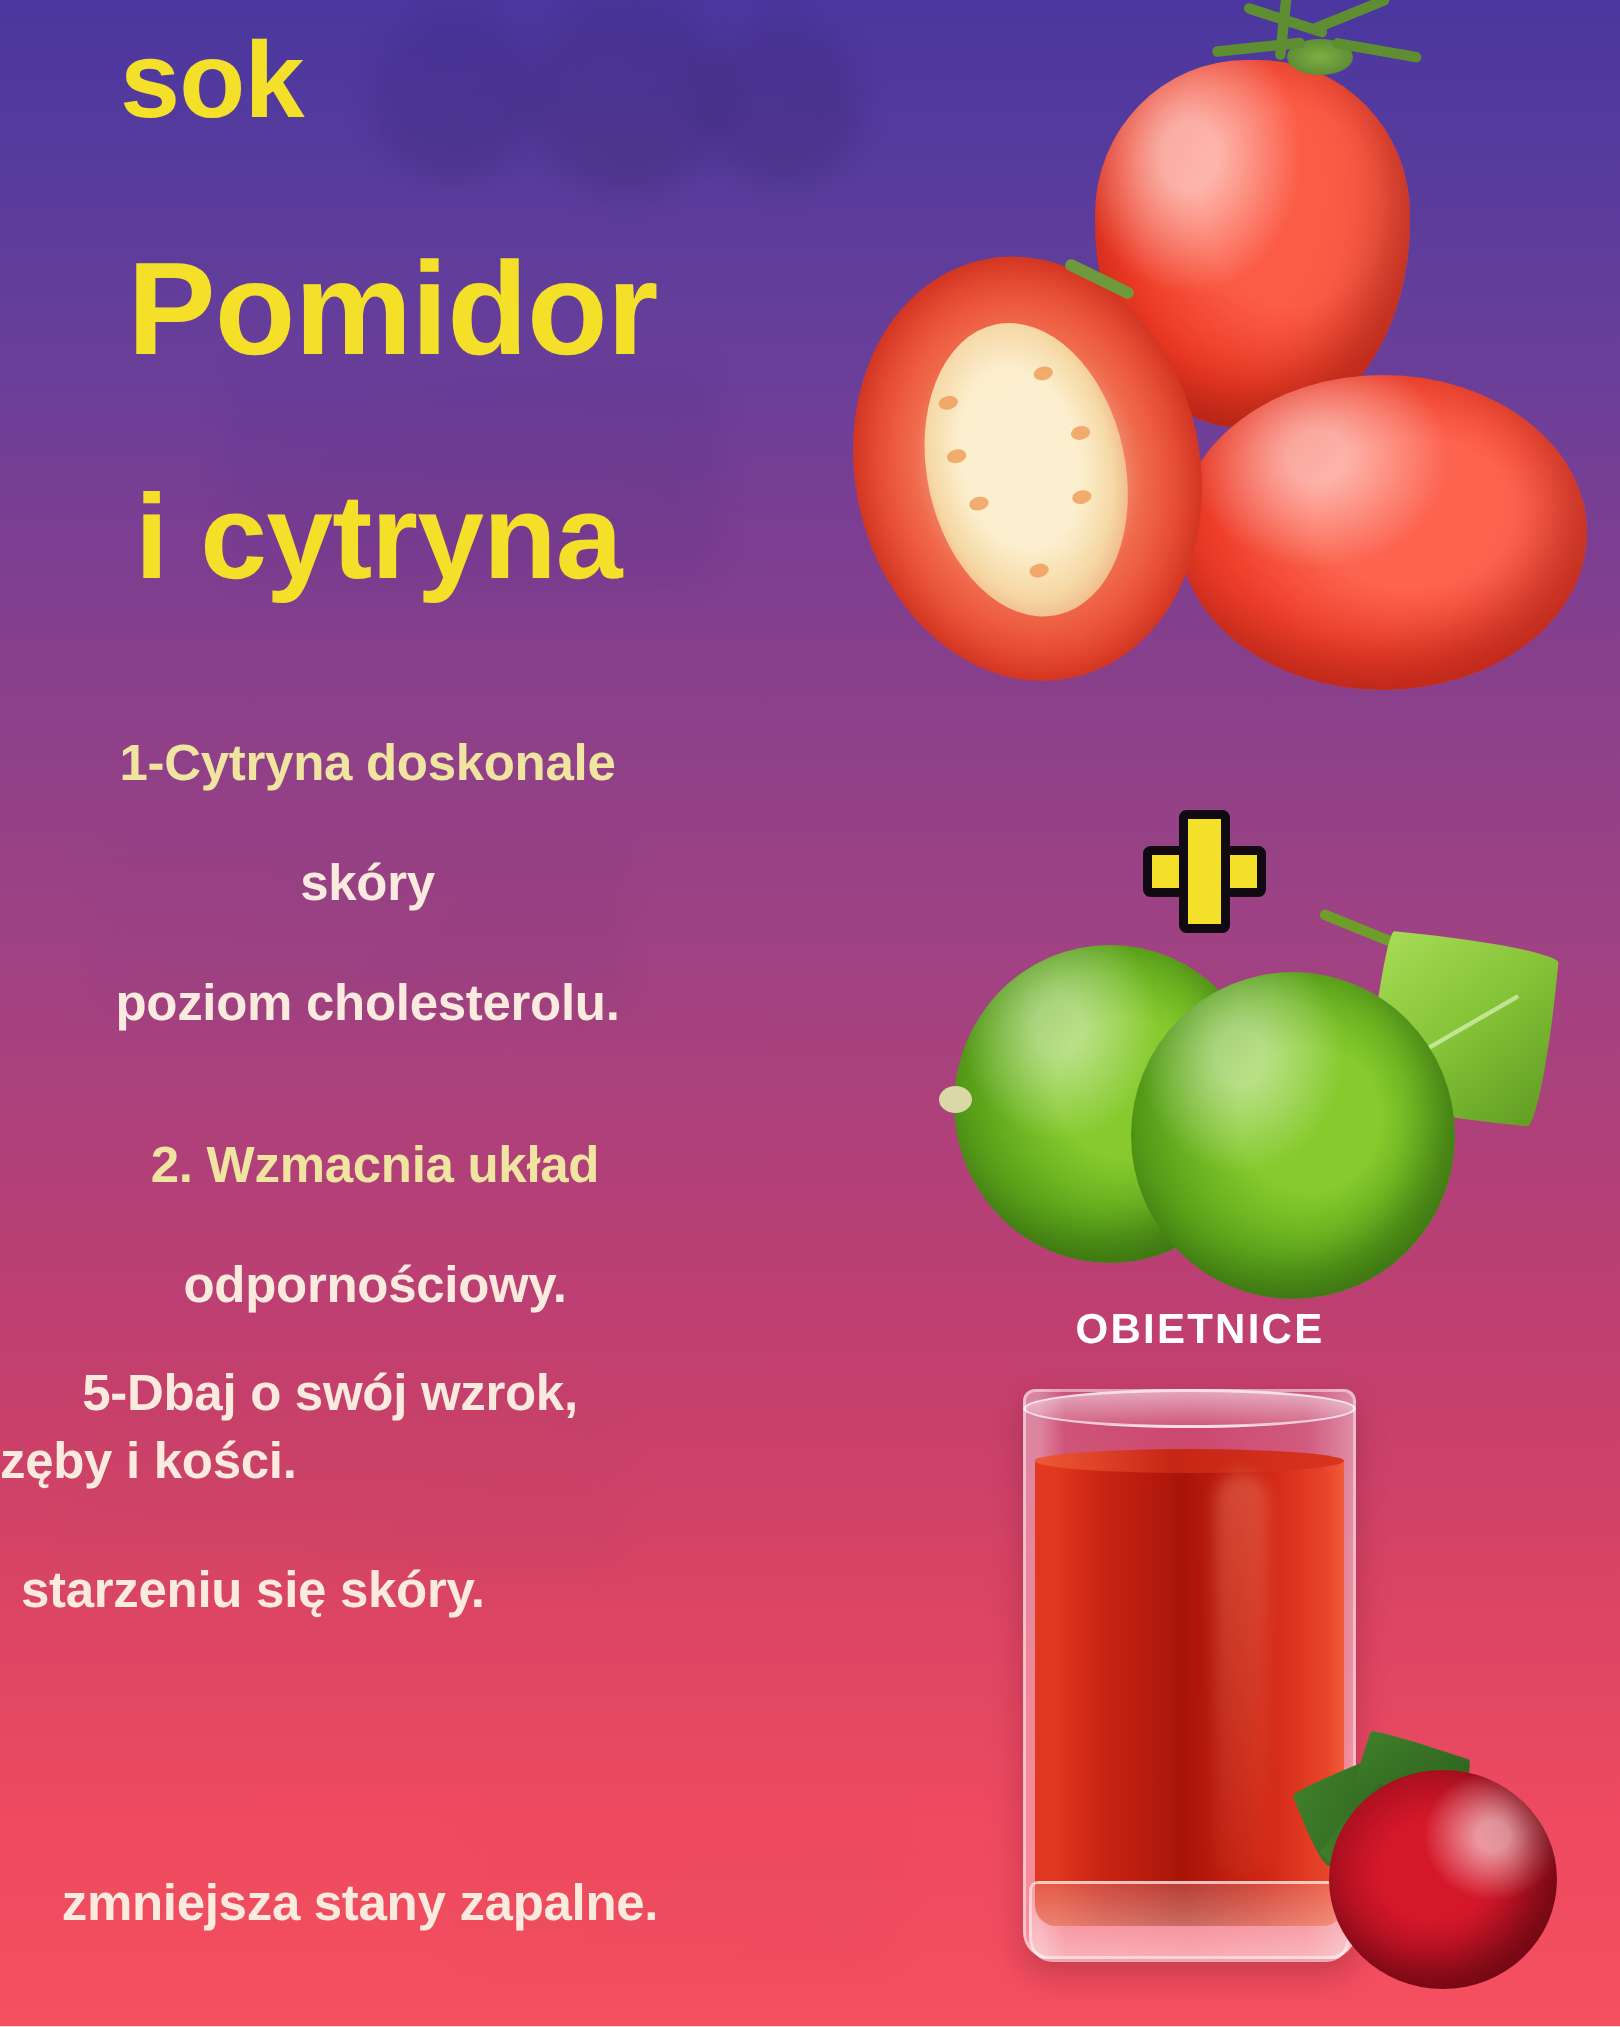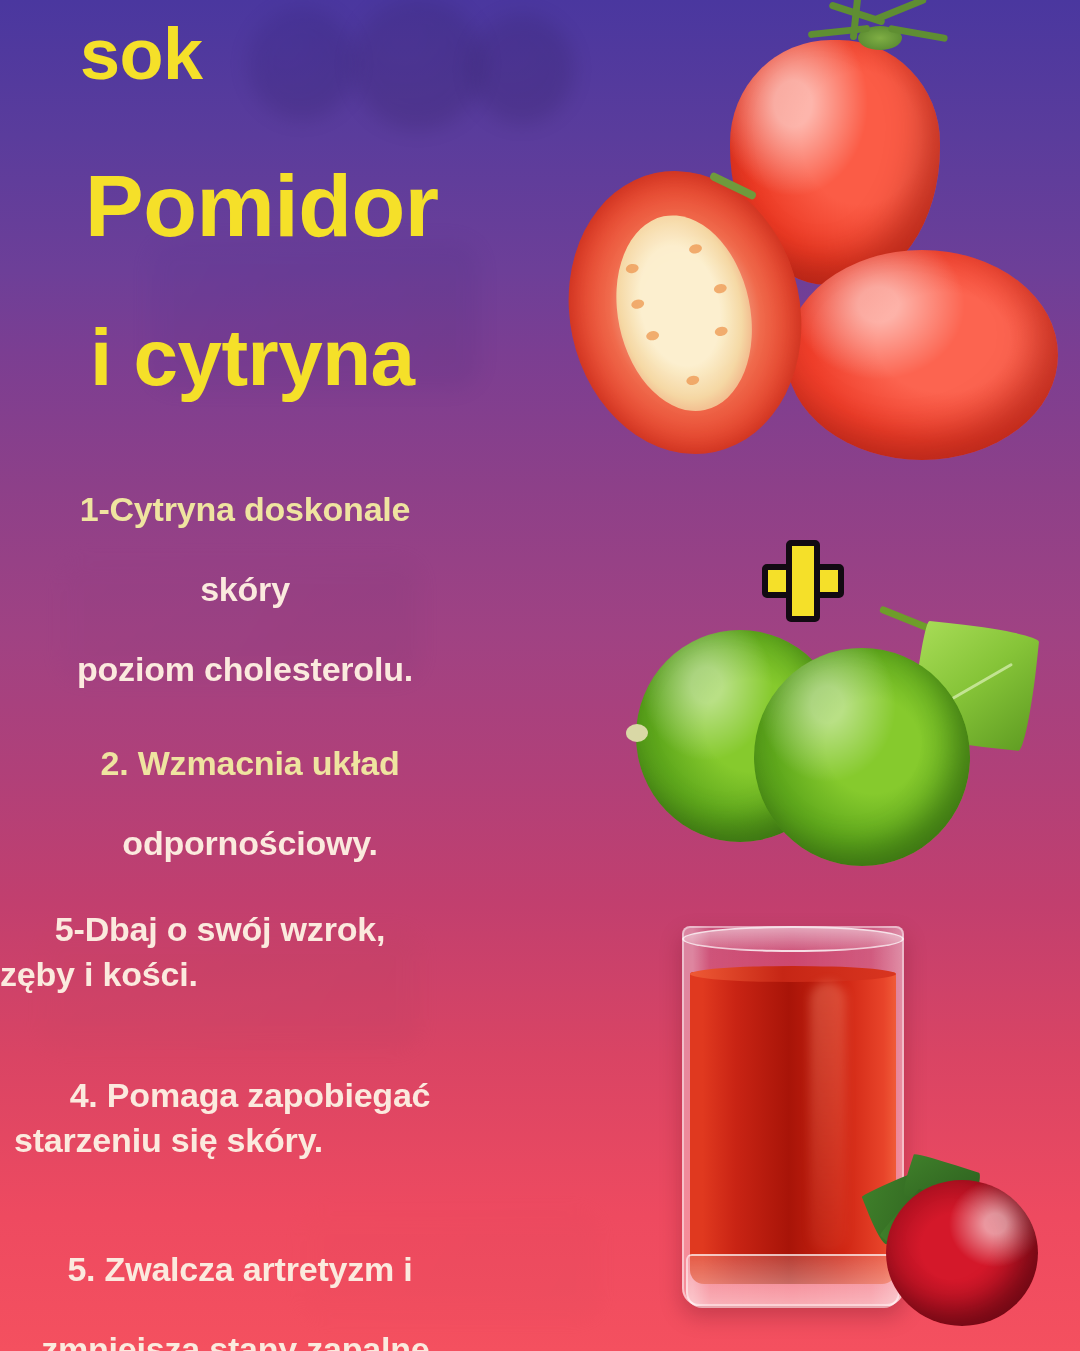--- a/index.html
+++ b/index.html
@@ -68,21 +68,21 @@
     letter-spacing:-.2px;
     white-space:nowrap;
   }
   .tone-cream { color:#efe4a0; }
   .tone-white { color:#fbeade; }
   .al-center  { text-align:center;margin-top:35px; }
   .al-left3   { text-align:left; padding-left:0px; }
   .al-left4   { text-align:left; padding-left:14px; }
 
   .b1 { position:absolute; left:0;  top:0;   width:490px; }
-  .b2 { position:absolute; left:0;  top:254px; width:460px;padding-left:40px; }
+  .b2 { position:absolute; left:0;  top:268px; width:460px;padding-left:40px; }
   .b3 { position:absolute; left:0;  top:420px; width:440px; }
   .b4 { position:absolute; left:0;  top:586px; width:500px; }
   .b5 { position:absolute; left:0;  top:760px; width:480px; }
 
   
   .art { position:absolute; }
 
   
   #tomatoes { left:560px; top:0px; width:520px; height:500px; }
   .tom { position:absolute; }
@@ -280,26 +280,24 @@
       <div class="b-line tone-cream al-center">2. Wzmacnia układ</div>
       <div class="b-line tone-white al-center">odpornościowy.</div>
     </div>
 
     <div class="benefit b3">
       <div class="b-line tone-white al-center">5-Dbaj o swój wzrok,</div>
       <div class="b-line tone-white al-left3">zęby i kości.</div>
     </div>
 
     <div class="benefit b4">
-      <div class="b-line tone-white al-center">4. Pomaga zapobiegać</div>
       <div class="b-line tone-white al-left4">starzeniu się skóry.</div>
     </div>
 
     <div class="benefit b5">
-      <div class="b-line tone-white al-center">5. Zwalcza artretyzm i</div>
       <div class="b-line tone-white al-center">zmniejsza stany zapalne.</div>
     </div>
 
   </div>
 
   <div class="art" id="tomatoes">
     <div class="tom tom-back"></div>
     <div class="stem stem-hub"></div>
     <div class="stem sp1"></div>
     <div class="stem sp2"></div>
@@ -332,20 +330,21 @@
   <div class="art" id="limes">
     <div class="lime-leaf-stalk"></div>
     <div class="lime-leaf">
       <div class="lime-leaf-vein"></div>
     </div>
     <div class="lime lime-back"></div>
     <div class="lime-nub"></div>
     <div class="lime lime-front"></div>
   </div>
 
+  <div class="art" id="obietnice">OBIETNICE</div>
 
   <div class="art" id="glass-group">
     <div class="glass-body"></div>
     <div class="juice"></div>
     <div class="juice-top"></div>
     <div class="juice-sheen"></div>
     <div class="glass-rim"></div>
     <div class="glass-base"></div>
 
     <div class="basil basil-a"></div>

